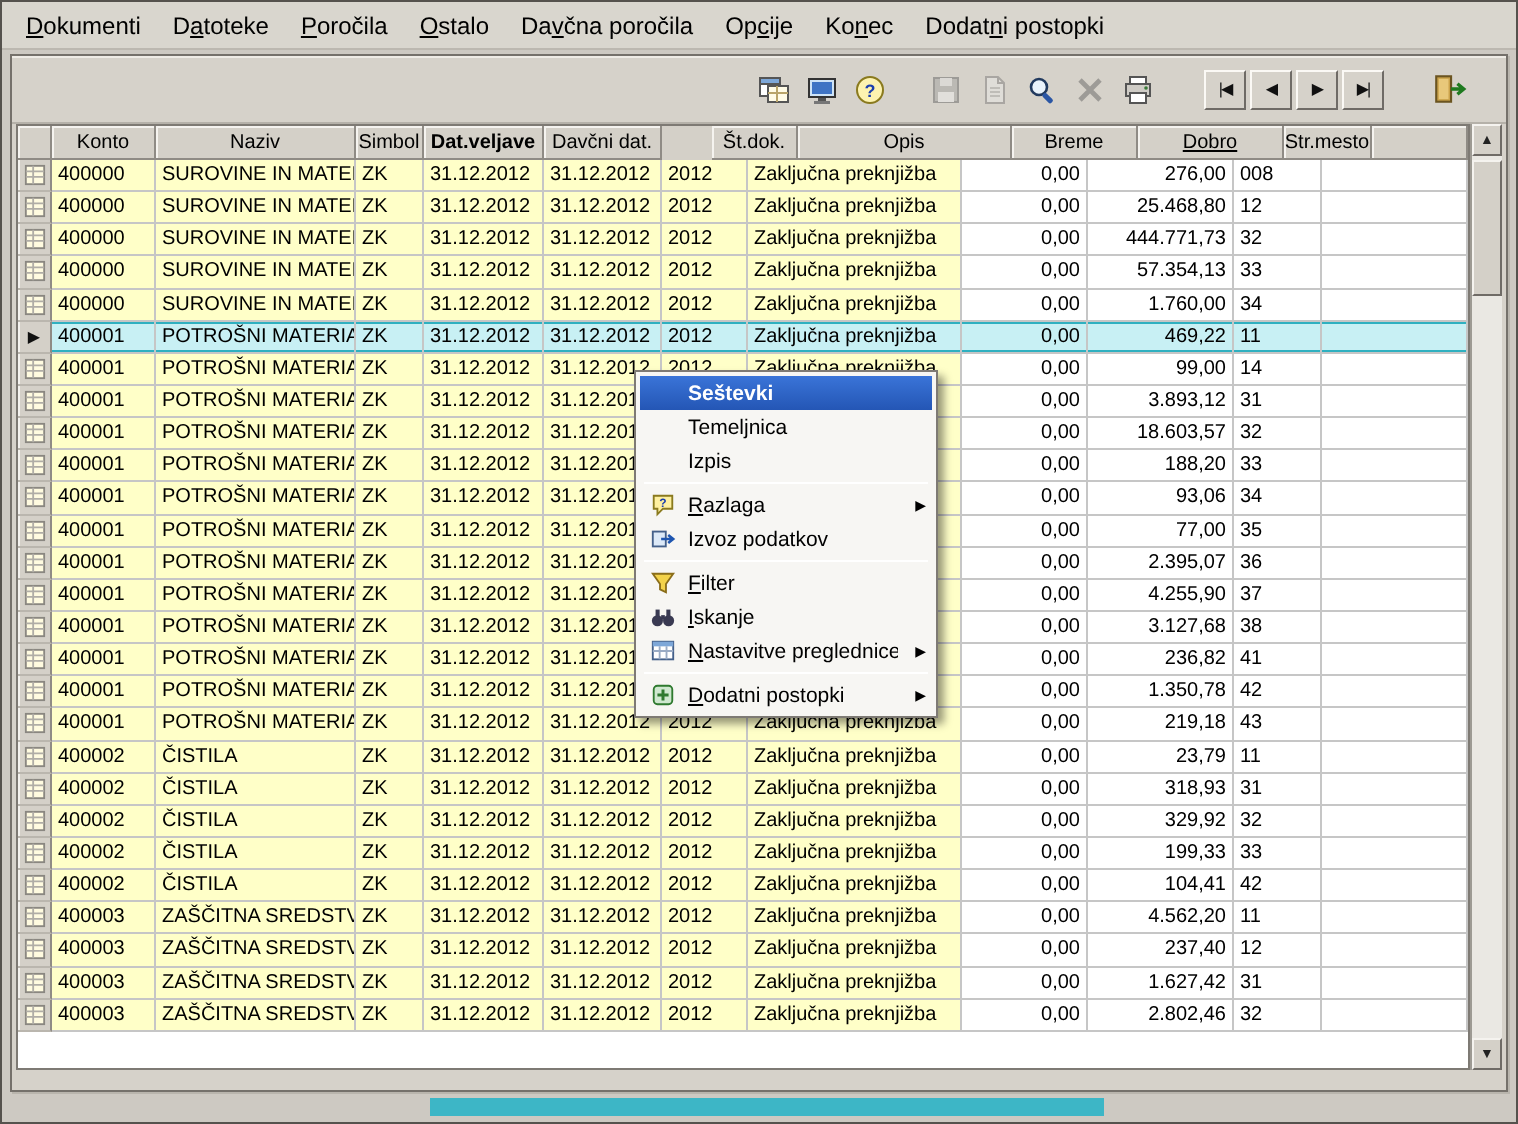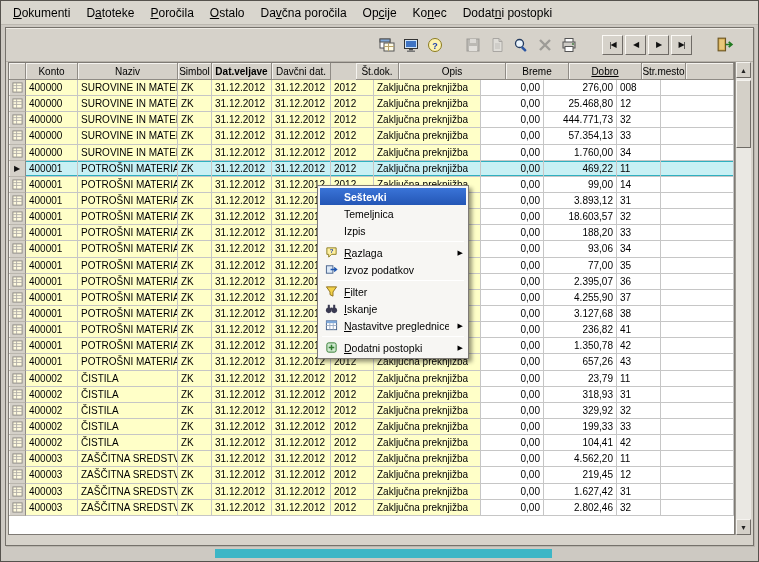--- a/index.html
+++ b/index.html
@@ -563,21 +563,21 @@
                 </svg>
               </div>
               <div class="cell yellow" style="flex: 0 0 52px; width: 52px;">400001</div>
               <div class="cell yellow" style="flex: 0 0 100px; width: 100px;">POTROŠNI MATERIAL</div>
               <div class="cell yellow" style="flex: 0 0 34px; width: 34px;">ZK</div>
               <div class="cell yellow" style="flex: 0 0 60px; width: 60px;">31.12.2012</div>
               <div class="cell yellow" style="flex: 0 0 59px; width: 59px;">31.12.2012</div>
               <div class="cell yellow" style="flex: 0 0 43px; width: 43px;">2012</div>
               <div class="cell yellow" style="flex: 0 0 107px; width: 107px;">Zaključna preknjižba</div>
               <div class="cell white right" style="flex: 0 0 63px; width: 63px;">0,00</div>
-              <div class="cell white right" style="flex: 0 0 73px; width: 73px;">657,26</div>
+              <div class="cell white right" style="flex: 0 0 73px; width: 73px;">219,18</div>
               <div class="cell white" style="flex: 0 0 44px; width: 44px;">43</div>
               <div class="cell white" style="flex: 1 1 auto;"></div>
             </div>
             <div class="grid-row">
               <div class="marker">
                 <svg width="11" height="11" viewBox="0 0 12 12">
                   <rect x="1" y="1" width="10" height="10" fill="#fffbe0" stroke="#8a8781"></rect>
                   <path d="M1 4h10M1 7h10M5 1v10" stroke="#b0ada6" fill="none"></path>
                 </svg>
               </div>
@@ -696,21 +696,21 @@
                 </svg>
               </div>
               <div class="cell yellow" style="flex: 0 0 52px; width: 52px;">400003</div>
               <div class="cell yellow" style="flex: 0 0 100px; width: 100px;">ZAŠČITNA SREDSTVA</div>
               <div class="cell yellow" style="flex: 0 0 34px; width: 34px;">ZK</div>
               <div class="cell yellow" style="flex: 0 0 60px; width: 60px;">31.12.2012</div>
               <div class="cell yellow" style="flex: 0 0 59px; width: 59px;">31.12.2012</div>
               <div class="cell yellow" style="flex: 0 0 43px; width: 43px;">2012</div>
               <div class="cell yellow" style="flex: 0 0 107px; width: 107px;">Zaključna preknjižba</div>
               <div class="cell white right" style="flex: 0 0 63px; width: 63px;">0,00</div>
-              <div class="cell white right" style="flex: 0 0 73px; width: 73px;">219,45</div>
+              <div class="cell white right" style="flex: 0 0 73px; width: 73px;">237,40</div>
               <div class="cell white" style="flex: 0 0 44px; width: 44px;">12</div>
               <div class="cell white" style="flex: 1 1 auto;"></div>
             </div>
             <div class="grid-row">
               <div class="marker">
                 <svg width="11" height="11" viewBox="0 0 12 12">
                   <rect x="1" y="1" width="10" height="10" fill="#fffbe0" stroke="#8a8781"></rect>
                   <path d="M1 4h10M1 7h10M5 1v10" stroke="#b0ada6" fill="none"></path>
                 </svg>
               </div>

